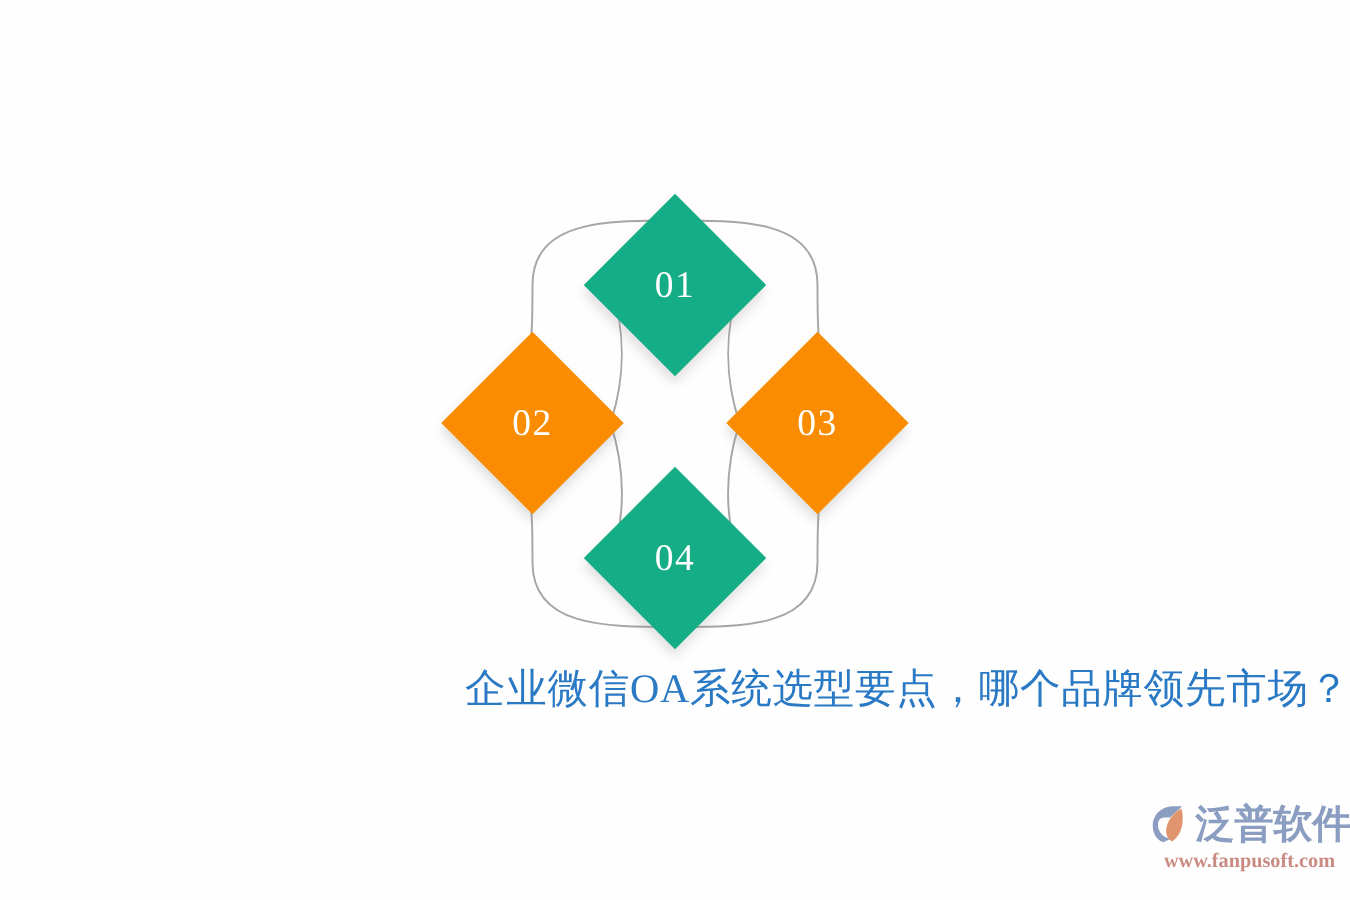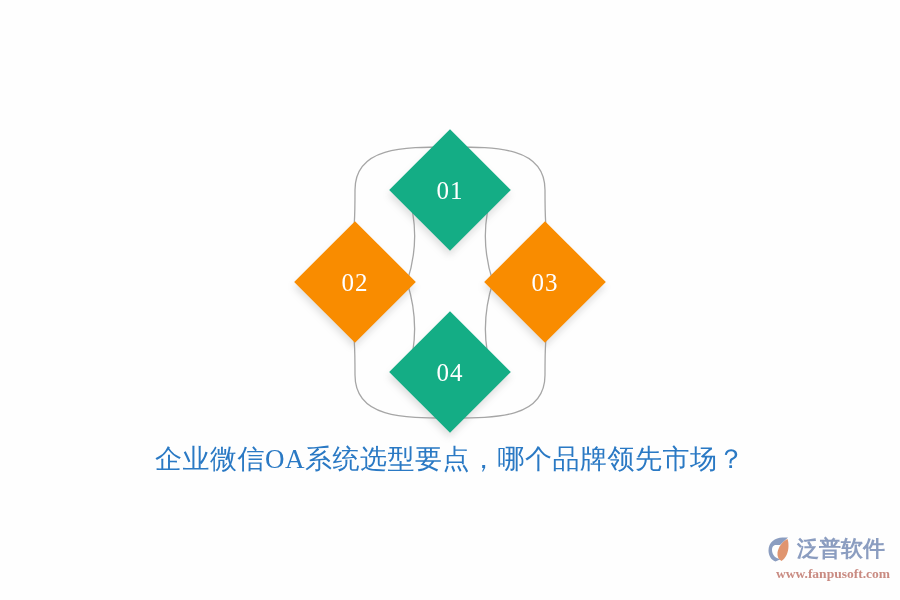--- a/index.html
+++ b/index.html
@@ -59,21 +59,21 @@
   .node-02 { left: 27px; top: 119px; }
   .node-03 { left: 217px; top: 119px; }
   .node-04 { left: 122px; top: 209px; }
 
   
   .title {
     position: absolute;
     left: 0;
     top: 441px;
     width: 900px;
-    text-align: center;
+    text-align: right;
     font-family: "Liberation Serif", "DejaVu Serif", serif;
     font-size: 27px;
     font-weight: 400;
     letter-spacing: 0.5px;
     white-space: nowrap;
   }
 
   
   .watermark {
     position: absolute;
@@ -88,21 +88,21 @@
     height: 32px;
   }
   .wm-mark {
     width: 28px;
     height: 27px;
     flex: 0 0 28px;
     margin-right: 3px;
   }
   .wm-name {
     font-family: Liberation Sans, sans-serif;
-    font-size: 22px;
+    font-size: 26px;
     font-weight: 700;
     color: #8b9dc0;
     letter-spacing: 0px;
     line-height: 1;
     white-space: nowrap;
   }
   .wm-url {
     font-family: "Liberation Serif", serif;
     font-size: 13.5px;
     font-weight: 700;

